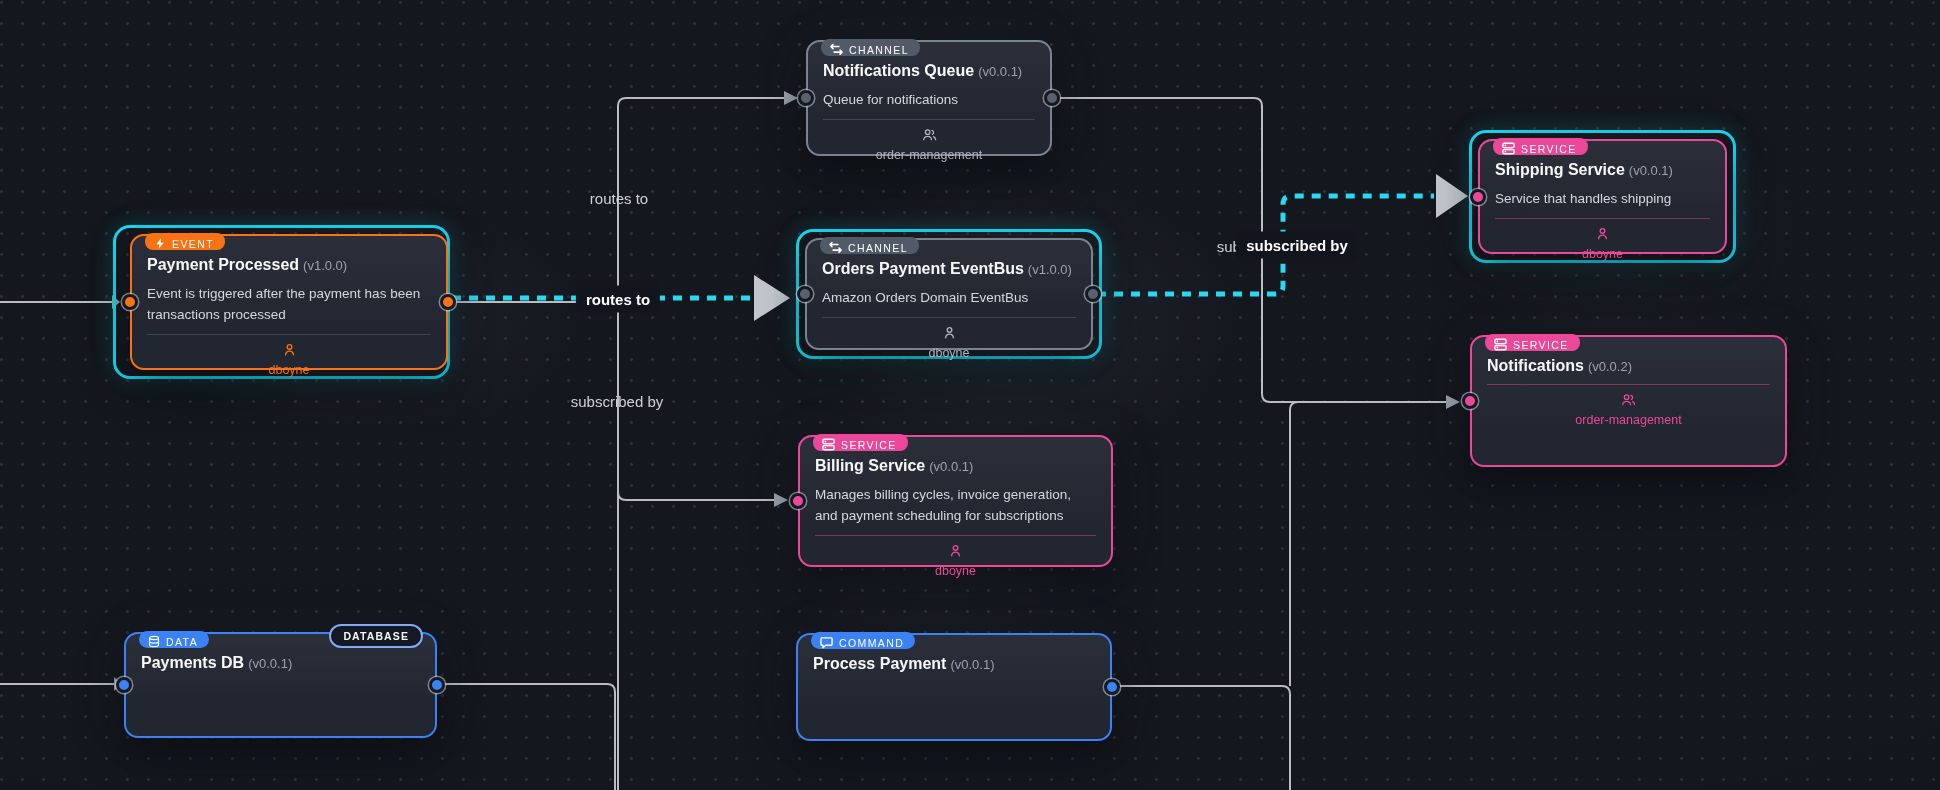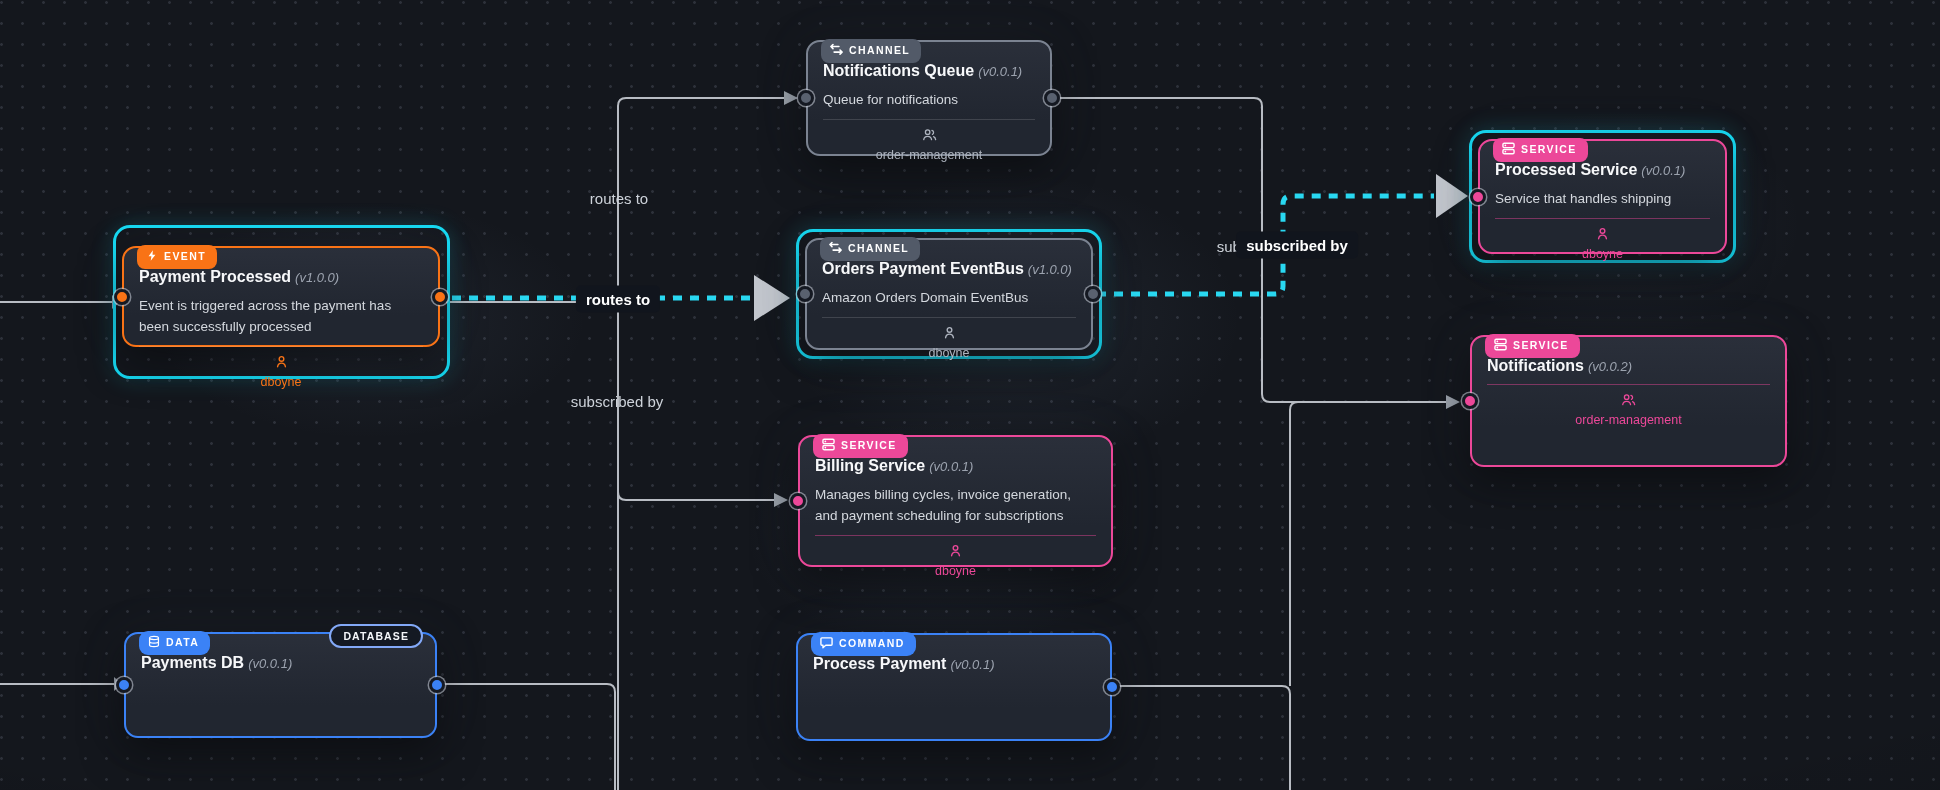--- a/index.html
+++ b/index.html
@@ -28,33 +28,33 @@
   .node{position:absolute;z-index:5;box-sizing:border-box;border-radius:14px;
         background:linear-gradient(180deg,#2a2f3a 0%,#212630 70%);
         padding:20px 15px 10px 15px;
         box-shadow:0 14px 40px rgba(0,0,0,.5),0 0 60px rgba(150,170,205,.06);}
   .node.gray   {border:2px solid #7b8391;}
   .node.orange {border:2.5px solid #f97316;}
   .node.pink   {border:2.5px solid #ec4899;}
   .node.blue   {border:2.5px solid #3b82f6;}
 
   .badge{position:absolute;top:-3px;left:13px;display:flex;align-items:center;gap:6px;
-         border-radius:8px;padding:4px 11px 7px 9px;font-size:10.5px;font-weight:700;
+         border-radius:8px;padding:4px 11px 0 9px;font-size:10.5px;font-weight:400;
          letter-spacing:1.4px;color:#fff;}
   .badge.b-gray{background:#525a68;}
   .badge.b-orange{background:#f97316;}
   .badge.b-pink{background:#ec4899;}
   .badge.b-blue{background:#3b82f6;border-radius:9px;}
 
   .tagpill{position:absolute;top:-10px;right:12px;border:2px solid #83a9f8;border-radius:999px;
          background:#141923;color:#f4f6fa;font-size:10.5px;font-weight:700;letter-spacing:1.1px;
          padding:4px 12px;z-index:6;}
 
   .title{margin-top:0;font-size:16px;font-weight:700;color:#f7f8fa;white-space:nowrap;}
-  .version{font-weight:400;font-size:13px;color:#9ca3af;margin-left:4px;font-style:italic;}
+  .version{font-weight:400;font-size:13px;color:#9ca3af;margin-left:4px;}
   .desc{margin-top:9px;font-size:13.5px;line-height:21px;color:#d4d8de;}
   .divider{height:1px;margin:9px 0 8px 0;background:rgba(255,255,255,.14);}
   .divider.pinkline{background:rgba(236,72,153,.45);}
   .owner{display:flex;align-items:center;gap:7px;font-size:12.5px;color:#cdd2d8;flex-direction:column;}
   .oc-orange{color:#f97316;} .oc-pink{color:#ec4899;} .oc-gray{color:#aeb4bf;}
   .oicon{flex:0 0 auto;display:block;}
 
   .handle{position:absolute;width:16px;height:16px;border-radius:50%;box-sizing:border-box;
           border:3px solid #151922;box-shadow:0 0 0 1.5px rgba(205,212,222,.55);z-index:6;}
   .hL{left:-10px;top:50%;margin-top:-8px;} .hR{right:-10px;top:50%;margin-top:-8px;}
@@ -124,29 +124,29 @@
       <svg class="oicon" width="15" height="13" viewBox="0 0 16 14">
           <circle cx="6" cy="4.5" r="2.4" stroke="currentColor" stroke-width="1.4" fill="none"></circle>
           <path d="M1.8 12.6 c.3-2.4 1.9-3.6 4.2-3.6 s3.9 1.2 4.2 3.6 M10.6 2.5 a2.4 2.4 0 0 1 .6 4.4 M12.4 9.3 c1.2 .5 2 1.6 2.2 3.2" stroke="currentColor" stroke-width="1.4" fill="none" stroke-linecap="round"></path>
         </svg>
       <span>order-management</span>
     </div>
     <span class="handle hL h-gray"></span>
     <span class="handle hR h-gray"></span>
   </div>
 
-  <div class="node orange" style="left:122px;top:234px;width:318px;height:101px;margin-top:12px;">
+  <div class="node orange" style="left:130px;top:234px;width:318px;height:136px;">
     <div class="badge b-orange">
       <svg width="12" height="13" viewBox="0 0 14 14">
           <path d="M8 1 L3 8 H6.3 L5.5 13 L11 6 H7.6 Z" fill="#fff"></path>
         </svg>
       <span>EVENT</span>
     </div>
     <div class="title"><span>Payment Processed</span><span class="version">(v1.0.0)</span></div>
-    <div class="desc">Event is triggered across the payment has been successfully processed</div>
+    <div class="desc">Event is triggered after the payment has been transactions processed</div>
     <div class="divider"></div>
     <div class="owner oc-orange">
       <svg class="oicon" width="13" height="13" viewBox="0 0 14 14">
           <circle cx="7" cy="4.2" r="2.5" stroke="currentColor" stroke-width="1.5" fill="none"></circle>
           <path d="M2.8 12.6 c.4-2.6 2.1-3.9 4.2-3.9 s3.8 1.3 4.2 3.9" stroke="currentColor" stroke-width="1.5" fill="none" stroke-linecap="round"></path>
         </svg>
       <span>dboyne</span>
     </div>
     <span class="handle hL h-orange"></span>
     <span class="handle hR h-orange"></span>
@@ -176,21 +176,21 @@
   <div class="node pink" style="left:1478px;top:139px;width:249px;height:115px;">
     <div class="badge b-pink">
       <svg width="13" height="13" viewBox="0 0 14 14">
           <rect x="1" y="1.4" width="12" height="4.6" rx="1.4" stroke="#fff" stroke-width="1.5" fill="none"></rect>
           <rect x="1" y="8" width="12" height="4.6" rx="1.4" stroke="#fff" stroke-width="1.5" fill="none"></rect>
           <circle cx="3.6" cy="3.7" r=".95" fill="#fff"></circle>
           <circle cx="3.6" cy="10.3" r=".95" fill="#fff"></circle>
         </svg>
       <span>SERVICE</span>
     </div>
-    <div class="title"><span>Processed Service</span><span class="version">(v0.0.1)</span></div>
+    <div class="title"><span>Shipping Service</span><span class="version">(v0.0.1)</span></div>
     <div class="desc">Service that handles shipping</div>
     <div class="divider pinkline"></div>
     <div class="owner oc-pink">
       <svg class="oicon" width="13" height="13" viewBox="0 0 14 14">
           <circle cx="7" cy="4.2" r="2.5" stroke="currentColor" stroke-width="1.5" fill="none"></circle>
           <path d="M2.8 12.6 c.4-2.6 2.1-3.9 4.2-3.9 s3.8 1.3 4.2 3.9" stroke="currentColor" stroke-width="1.5" fill="none" stroke-linecap="round"></path>
         </svg>
       <span>dboyne</span>
     </div>
     <span class="handle hL h-pink"></span>

